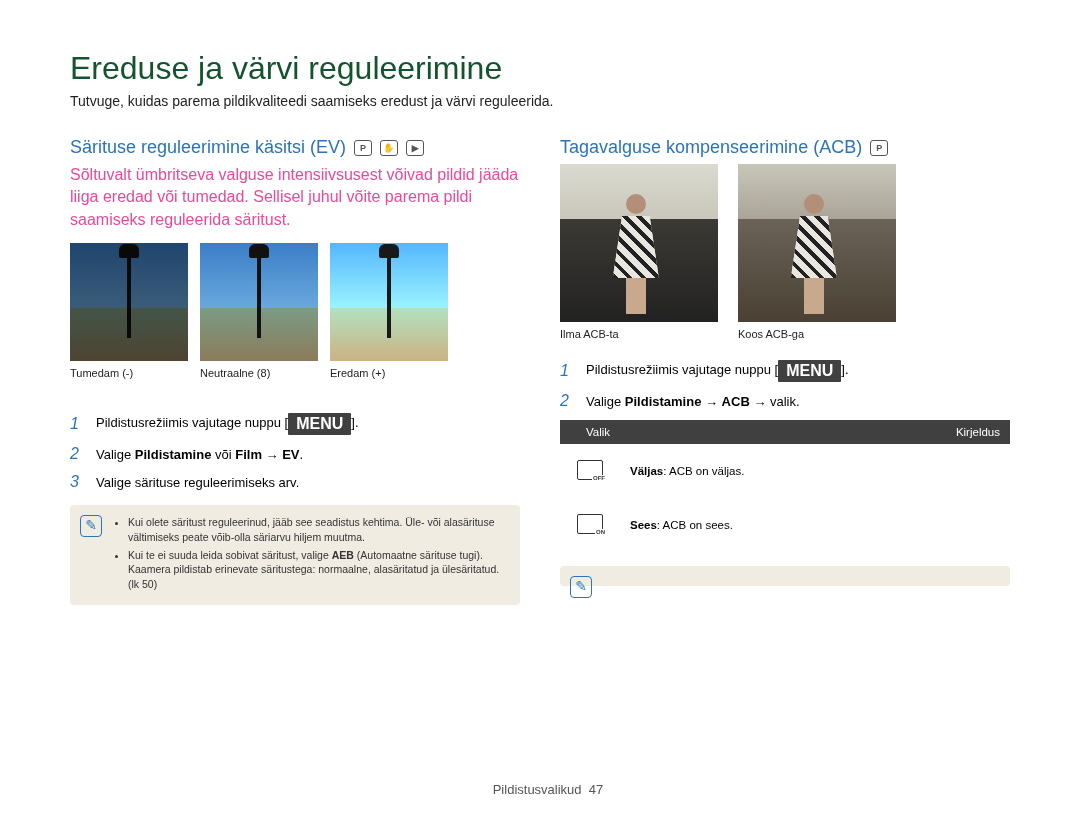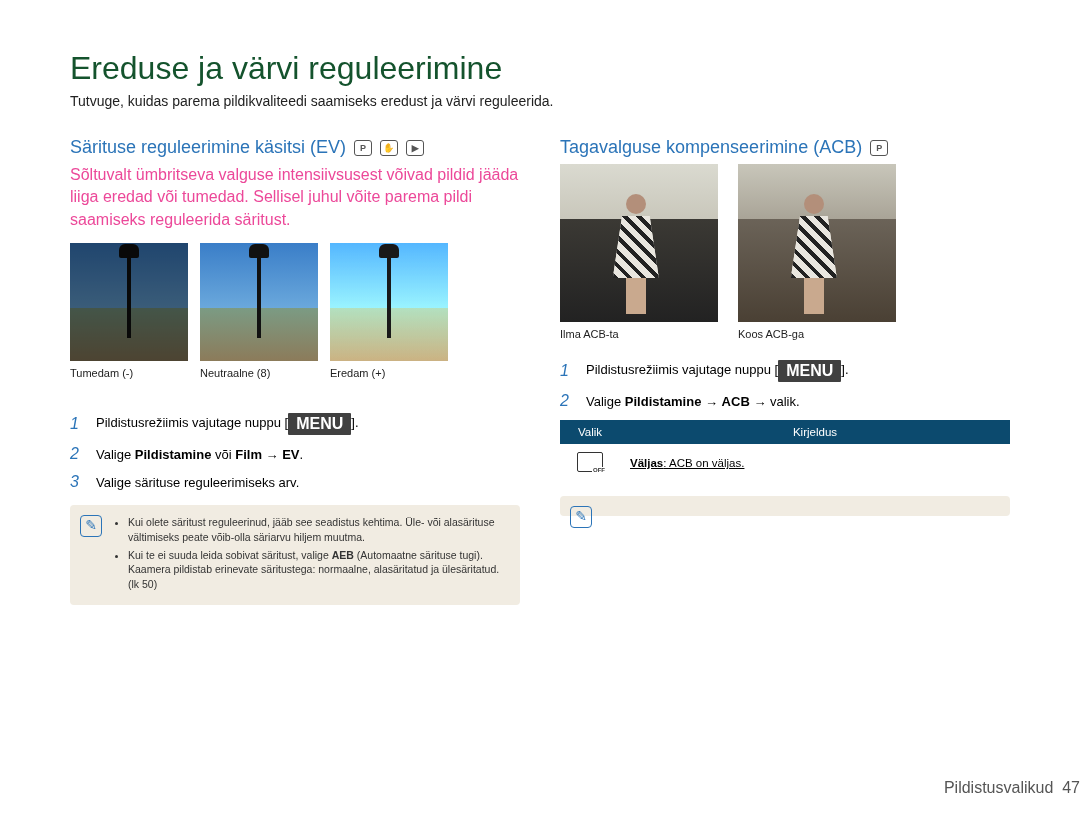--- a/index.html
+++ b/index.html
@@ -201,30 +201,29 @@
   .note-box ul { list-style: disc; padding-left: 14px; }
   .note-box li { margin-bottom: 3px; }
 
   .opt-table {
     width: 100%;
     border-collapse: collapse;
     font-size: 11.5px;
     margin-top: 4px;
   }
   .opt-table th {
-    background: #0c4a6e;
+    background: #404040;
     color: #fff;
     font-weight: normal;
-    text-align: center;
+    text-align: right;
     padding: 6px 10px;
   }
   .opt-table td {
-    padding: 8px 10px;
+    padding: 16px 10px;
     vertical-align: middle;
-    text-decoration: underline;
   }
   .opt-table td:first-child { width: 60px; text-align:center; }
   .thumb-icon {
     display:inline-block;
     width:26px;height:20px;
     border:1.5px solid #333;
     border-radius:2px;
     position:relative;
     font-size:7px;
     color:#333;
@@ -236,22 +235,22 @@
     background:#fff;
     font-size:6px;
     font-weight:bold;
     padding:0 1px;
   }
 
   .footer {
     position: absolute;
     bottom: 18px;
     left: 0; right: 0;
-    text-align: right;
-    font-size: 16px;
+    text-align: center;
+    font-size: 13px;
     color: #555;
     padding-left: 16px;
   }
 </style>
 </head>
 <body>
 
 <div class="page">
   <h1 class="main-title">Ereduse ja värvi reguleerimine</h1>
   <div class="subtitle">Tutvuge, kuidas parema pildikvaliteedi saamiseks eredust ja värvi reguleerida.</div>
@@ -353,20 +352,24 @@
       <table class="opt-table">
         <tbody>
             <tr>
           <th>Valik</th>
           <th>Kirjeldus</th>
         </tr>
         <tr>
           <td><span class="thumb-icon" data-sub="OFF"></span></td>
           <td><b>Väljas</b><span>: ACB on väljas.</span></td>
         </tr>
+        <tr>
+          <td><span class="thumb-icon" data-sub="ON"></span></td>
+          <td><b>Sees</b><span>: ACB on sees.</span></td>
+        </tr>
       </tbody>
         </table>
 
       <div class="note-box">
         <div class="note-icon">✎</div>
       </div>
     </div>
   </div>
 </div>
 

